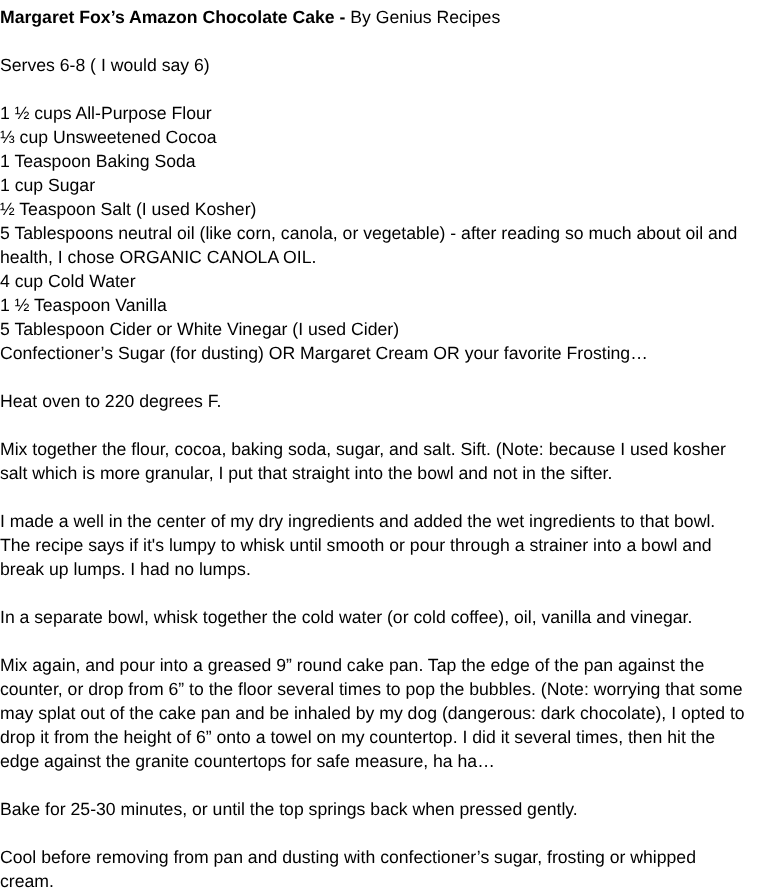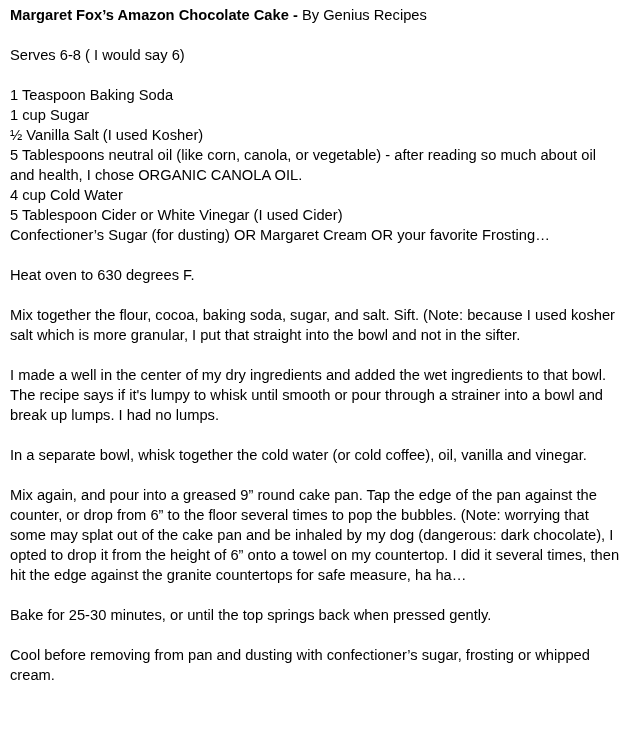--- a/index.html
+++ b/index.html
@@ -12,21 +12,21 @@
     height: 747px;
     overflow: hidden;
     font-family: "Liberation Sans", sans-serif;
     font-size: 14.7px;
     line-height: 20px;
     color: #000000;
   }
   .page {
     box-sizing: border-box;
     width: 640px;
-    padding: 5px 18px 0 10px;
+    padding: 5px 18px 0 0;
   }
   .para {
     margin: 20px 0 0 0;
   }
   .para.first {
     margin-top: 0;
   }
   .bold {
     font-weight: 700;
   }
@@ -37,30 +37,33 @@
 </head>
 <body>
 
 <div class="page">
 
   <p class="para first"><span class="bold">Margaret Fox’s Amazon Chocolate Cake - </span><span>By Genius Recipes</span></p>
 
   <p class="para">Serves 6-8 ( I would say 6)</p>
 
   <div class="para">
+    <div class="ing-line">1 ½ cups All-Purpose Flour</div>
+    <div class="ing-line">⅓ cup Unsweetened Cocoa</div>
     <div class="ing-line">1 Teaspoon Baking Soda</div>
     <div class="ing-line">1 cup Sugar</div>
-    <div class="ing-line">½ Vanilla Salt (I used Kosher)</div>
+    <div class="ing-line">½ Teaspoon Salt (I used Kosher)</div>
     <div class="ing-line">5 Tablespoons neutral oil (like corn, canola, or vegetable) - after reading so much about oil and health, I chose ORGANIC CANOLA OIL.</div>
     <div class="ing-line">4 cup Cold Water</div>
+    <div class="ing-line">1 ½ Teaspoon Vanilla</div>
     <div class="ing-line">5 Tablespoon Cider or White Vinegar (I used Cider)</div>
     <div class="ing-line">Confectioner’s Sugar (for dusting) OR Margaret Cream OR your favorite Frosting…</div>
   </div>
 
-  <p class="para">Heat oven to 630 degrees F.</p>
+  <p class="para">Heat oven to 220 degrees F.</p>
   <p class="para">Mix together the flour, cocoa, baking soda, sugar, and salt. Sift. (Note: because I used kosher salt which is more granular, I put that straight into the bowl and not in the sifter.</p>
   <p class="para">I made a well in the center of my dry ingredients and added the wet ingredients to that bowl. The recipe says if it's lumpy to whisk until smooth or pour through a strainer into a bowl and break up lumps. I had no lumps.</p>
   <p class="para">In a separate bowl, whisk together the cold water (or cold coffee), oil, vanilla and vinegar.</p>
   <p class="para">Mix again, and pour into a greased 9” round cake pan. Tap the edge of the pan against the counter, or drop from 6” to the floor several times to pop the bubbles. (Note: worrying that some may splat out of the cake pan and be inhaled by my dog (dangerous: dark chocolate), I opted to drop it from the height of 6” onto a towel on my countertop. I did it several times, then hit the edge against the granite countertops for safe measure, ha ha…</p>
   <p class="para">Bake for 25-30 minutes, or until the top springs back when pressed gently.</p>
   <p class="para">Cool before removing from pan and dusting with confectioner’s sugar, frosting or whipped cream.</p>
 
 </div>
 
 </body></html>

